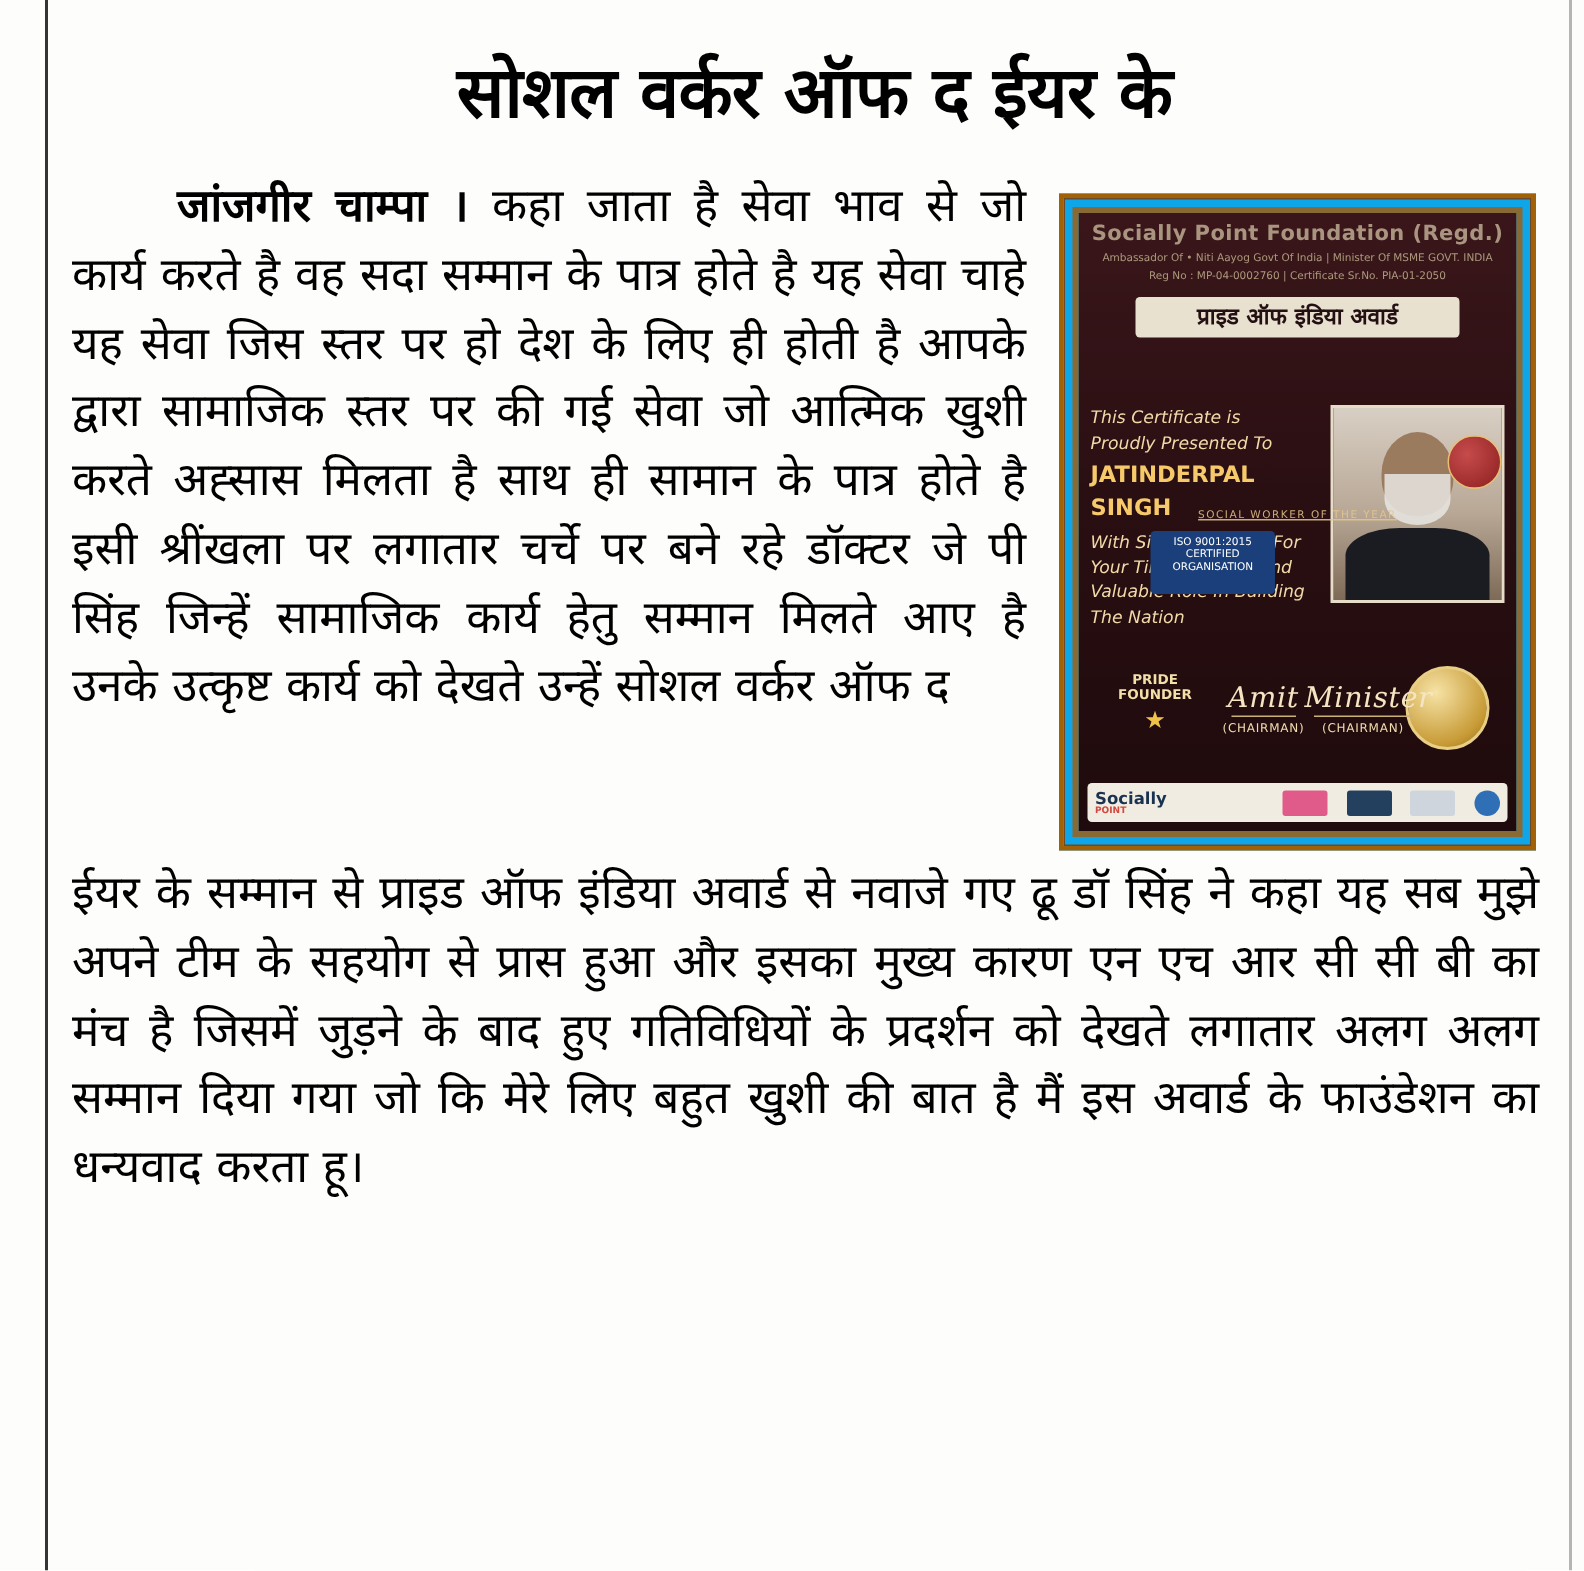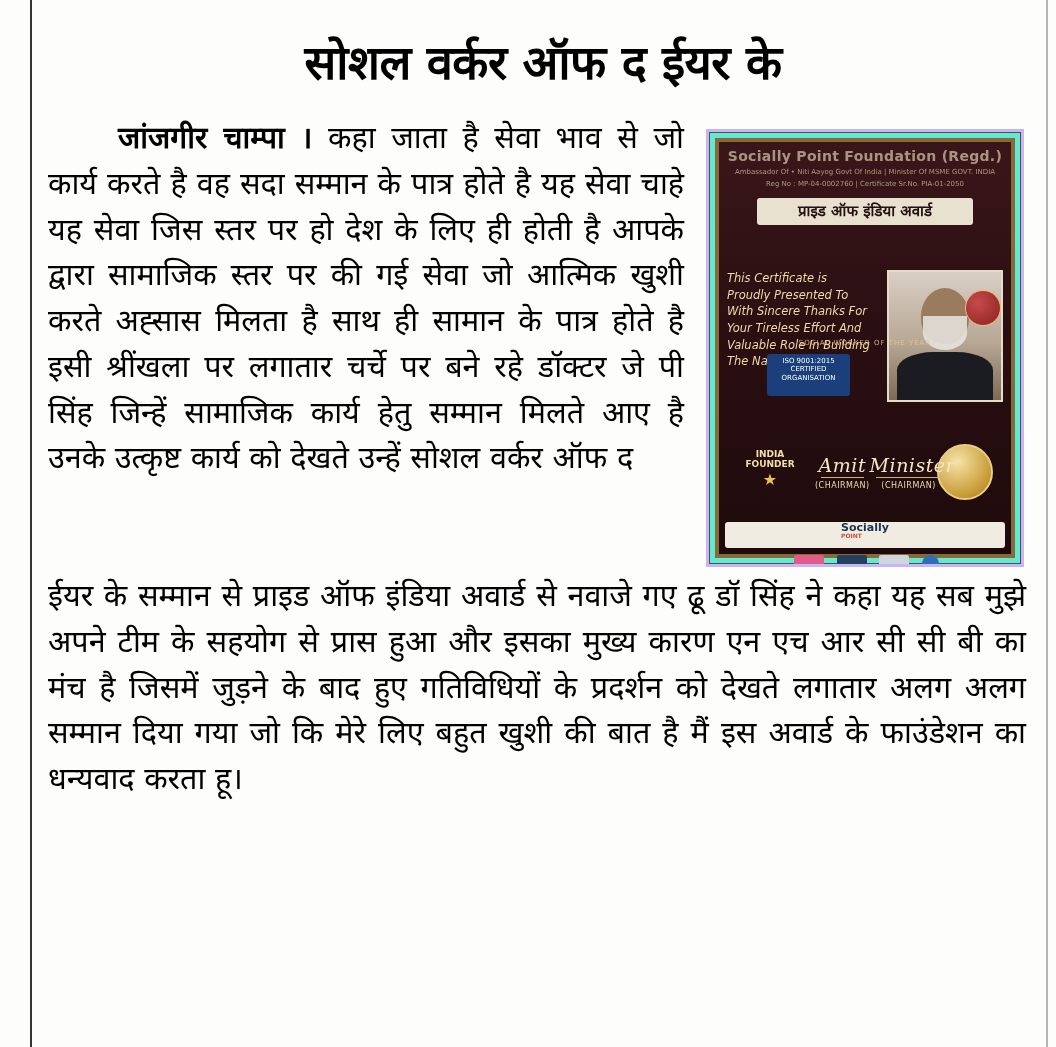--- a/index.html
+++ b/index.html
@@ -74,22 +74,22 @@
     font-weight: bold;
     font-size: 30px;
     padding-left: 70px;
   }
   .photo {
     float: right;
     width: 312px;
     height: 432px;
     margin: 14px 2px 6px 22px;
     shape-outside: margin-box;
-    background: #5eead4;
-    border: 3px solid #c4b5fd;
+    background: #0ea5e9;
+    border: 3px solid #a16207;
     box-shadow: 0 0 0 1px #6a4a2a inset;
     position: relative;
     overflow: hidden;
   }
   
   .cert {
     position: absolute;
     inset: 6px;
     background: linear-gradient(180deg,#3a161a 0%, #2a0f12 45%, #1e0a0c 100%);
     border: 4px solid #8a6a34;
@@ -210,20 +210,21 @@
     border: 1px solid #e7c074;
   }
   .cert-caption {
     position: absolute;
     left: 0; right: 0;
     top: 196px;
     font-size: 7px;
     letter-spacing: 1px;
     color: #e6c78c;
     opacity: .85;
+    text-decoration: underline;
   }
   .badge-blue {
     position: absolute;
     left: 48px;
     top: 212px;
     width: 83px;
     height: 42px;
     background: #1b3f7a;
     color: #fff;
     font-size: 7px;
@@ -291,21 +292,20 @@
     left: 6px; right: 6px;
     bottom: 6px;
     height: 26px;
     background: #f1ece1;
     border-radius: 3px;
     display: flex;
     align-items: center;
     justify-content: space-between;
     padding: 0 5px;
     box-sizing: border-box;
-    flex-direction: column;
   }
   .footer-bar .brand {
     font-size: 11px;
     font-weight: bold;
     color: #19324f;
     line-height: 1;
     text-align: left;
   }
   .footer-bar .brand small {
     display: block;
@@ -353,33 +353,34 @@
 
           <div class="cert-body">
             <div class="portrait">
               <span class="head"></span>
               <span class="beard"></span>
               <span class="body"></span>
             </div>
             <div class="cert-text">
               <span>This Certificate is</span><br>
               <span>Proudly Presented To</span>
+              <span class="name">JATINDERPAL SINGH</span>
               <span>With Sincere Thanks For</span><br>
               <span>Your Tireless Effort And</span><br>
               <span>Valuable Role In Building</span><br>
               <span>The Nation</span>
             </div>
           </div>
 
           <div class="seal-red"></div>
           <div class="cert-caption">SOCIAL WORKER OF THE YEAR</div>
           <div class="badge-blue">ISO 9001:2015 CERTIFIED ORGANISATION</div>
 
           <div class="awardwin">
-            <span>INDIA</span><br>
+            <span>PRIDE</span><br>
             <span>FOUNDER</span>
             <span class="star">★</span>
           </div>
 
           <div class="gold-seal"></div>
 
           <div class="sign-row">
             <div class="sign-col">
               <span class="scribble">Amit</span>
               <span class="sline"></span>

